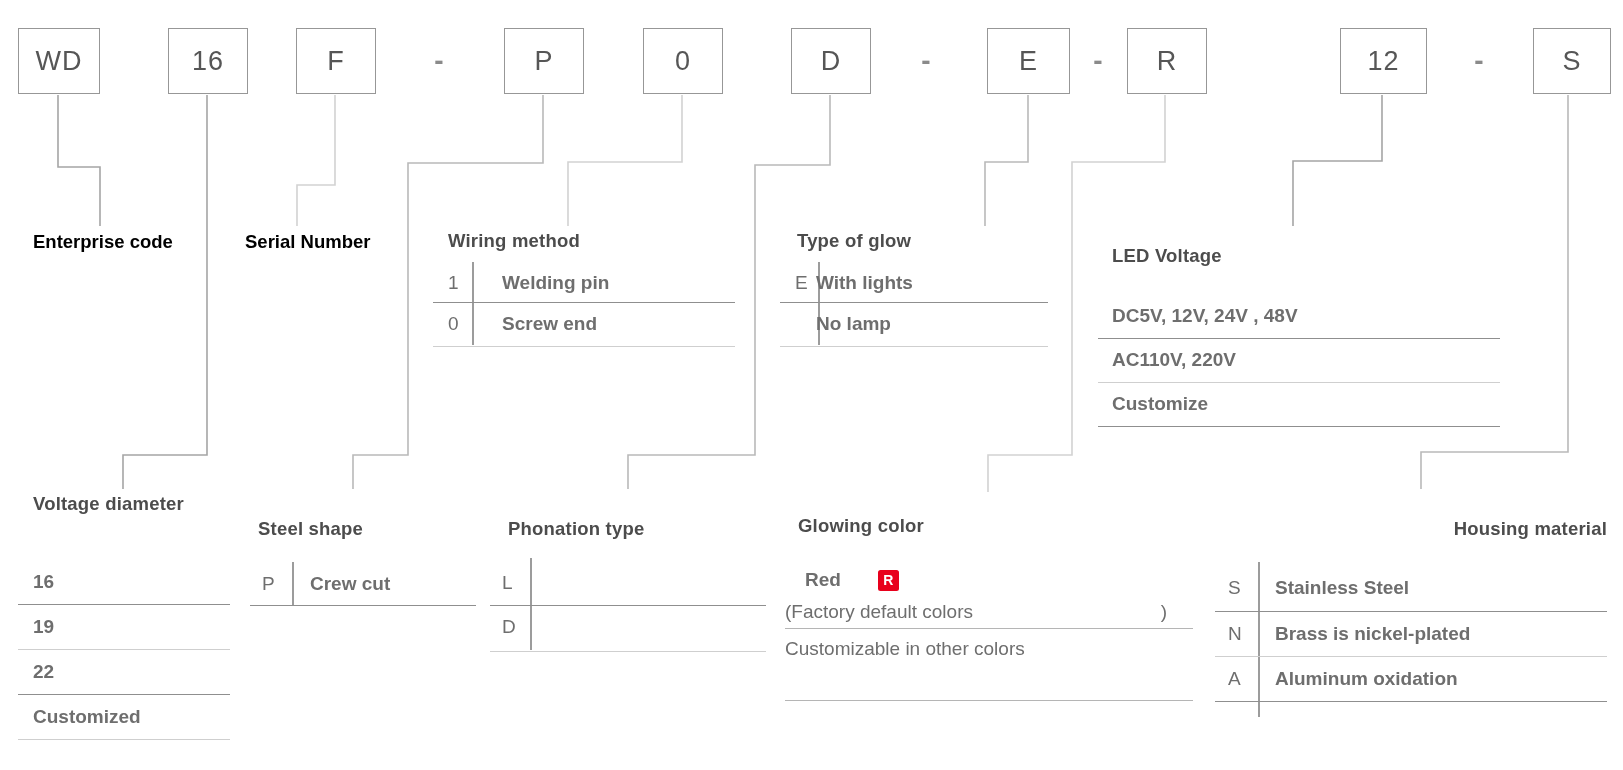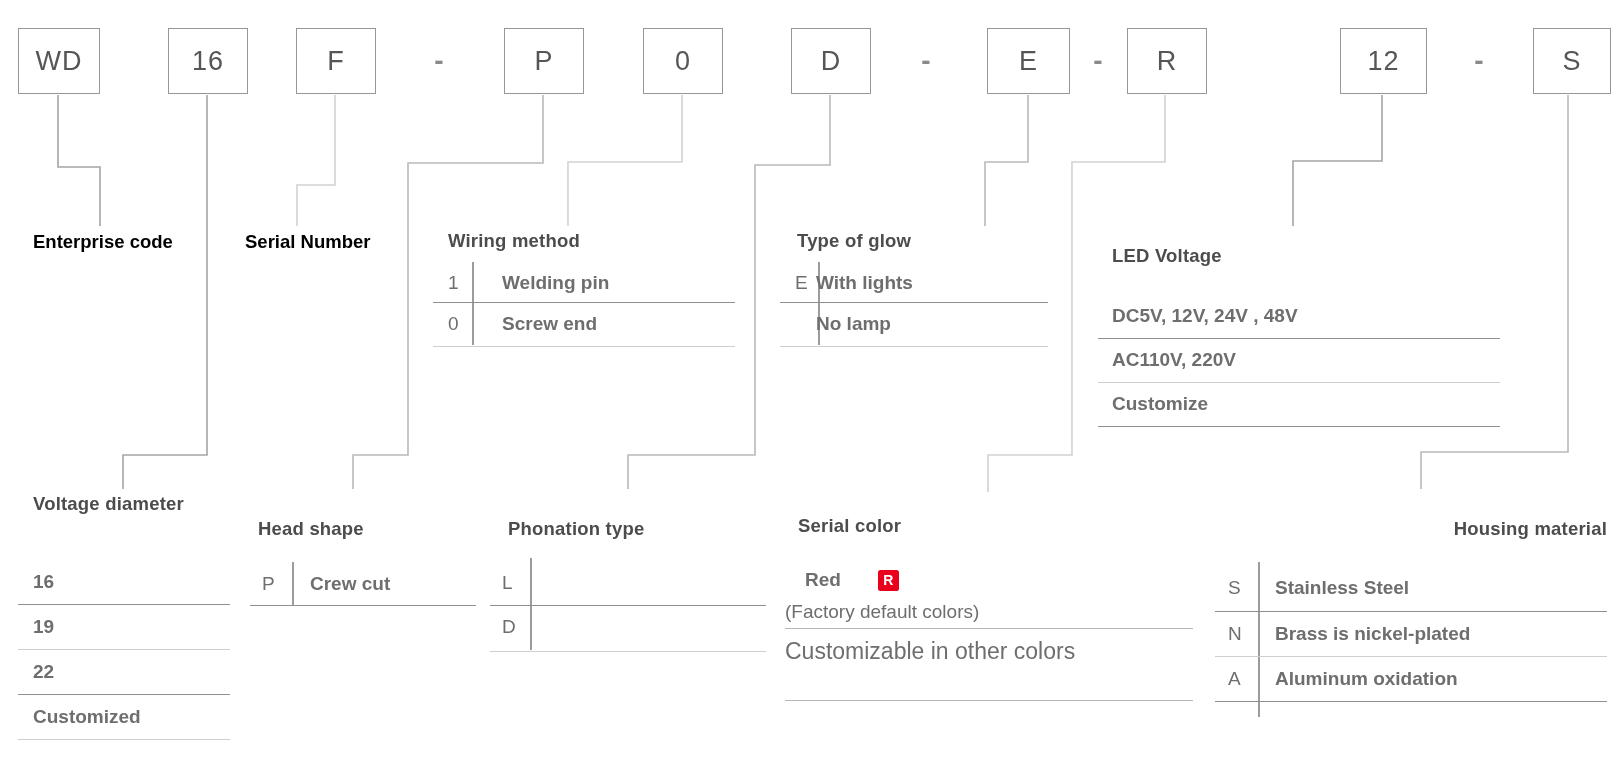--- a/index.html
+++ b/index.html
@@ -102,24 +102,24 @@
   .sec-glowing{left:780px;top:515px;width:413px;}
   .sec-glowing .sec-title{padding-left:18px;}
   .g-red-row{position:absolute;left:25px;top:50px;height:30px;display:flex;align-items:center;}
   .g-red-label{font-size:19px;color:#6e6e6e;font-weight:bold;}
   .g-badge{
     display:inline-flex;align-items:center;justify-content:center;
     width:21px;height:21px;margin-left:37px;border-radius:2.5px;
     background:#e8001c;color:#ffffff;font-size:14px;font-weight:bold;
   }
   .g-paren-row{position:absolute;left:5px;top:83px;width:382px;height:28px;
-    display:flex;justify-content:flex-start;align-items:center;
+    display:flex;justify-content:space-between;align-items:center;
     font-size:19px;color:#6e6e6e;}
   .g-line1{position:absolute;left:5px;top:113px;width:408px;height:0;}
-  .g-custom{position:absolute;left:5px;top:123px;font-size:23px;color:#6e6e6e;}
+  .g-custom{position:absolute;left:5px;top:123px;font-size:19px;color:#6e6e6e;}
   .g-line2{position:absolute;left:5px;top:185px;width:408px;height:0;}
 
   .plain-label{position:absolute;font-size:18.5px;font-weight:bold;color:#000000;line-height:22px;}
 </style>
 </head>
 <body>
 
 <div class="canvas">
 
   <svg class="connectors" viewBox="0 0 1623 770" xmlns="http://www.w3.org/2000/svg">
@@ -210,21 +210,21 @@
       <div class="row b-dark">
         <span class="desc">22</span>
       </div>
       <div class="row b-light">
         <span class="desc">Customized</span>
       </div>
     </div>
   </div>
 
   <div class="sec sec-head">
-    <div class="sec-title">Head shape</div>
+    <div class="sec-title">Steel shape</div>
     <div class="vdiv"></div>
     <div class="tbl">
       <div class="row b-dark">
         <span class="code">P</span>
         <span class="desc">Crew cut</span>
       </div>
     </div>
   </div>
 
   <div class="sec sec-phonation">
@@ -236,21 +236,21 @@
         <span class="desc"></span>
       </div>
       <div class="row b-light">
         <span class="code">D</span>
         <span class="desc"></span>
       </div>
     </div>
   </div>
 
   <div class="sec sec-glowing">
-    <div class="sec-title">Serial color</div>
+    <div class="sec-title">Glowing color</div>
     <div class="g-red-row">
       <span class="g-red-label">Red</span>
       <span class="g-badge">R</span>
     </div>
     <div class="g-paren-row">
       <span>(Factory default colors</span>
       <span>)</span>
     </div>
     <div class="g-line1 b-mid"></div>
     <div class="g-custom">Customizable in other colors</div>

